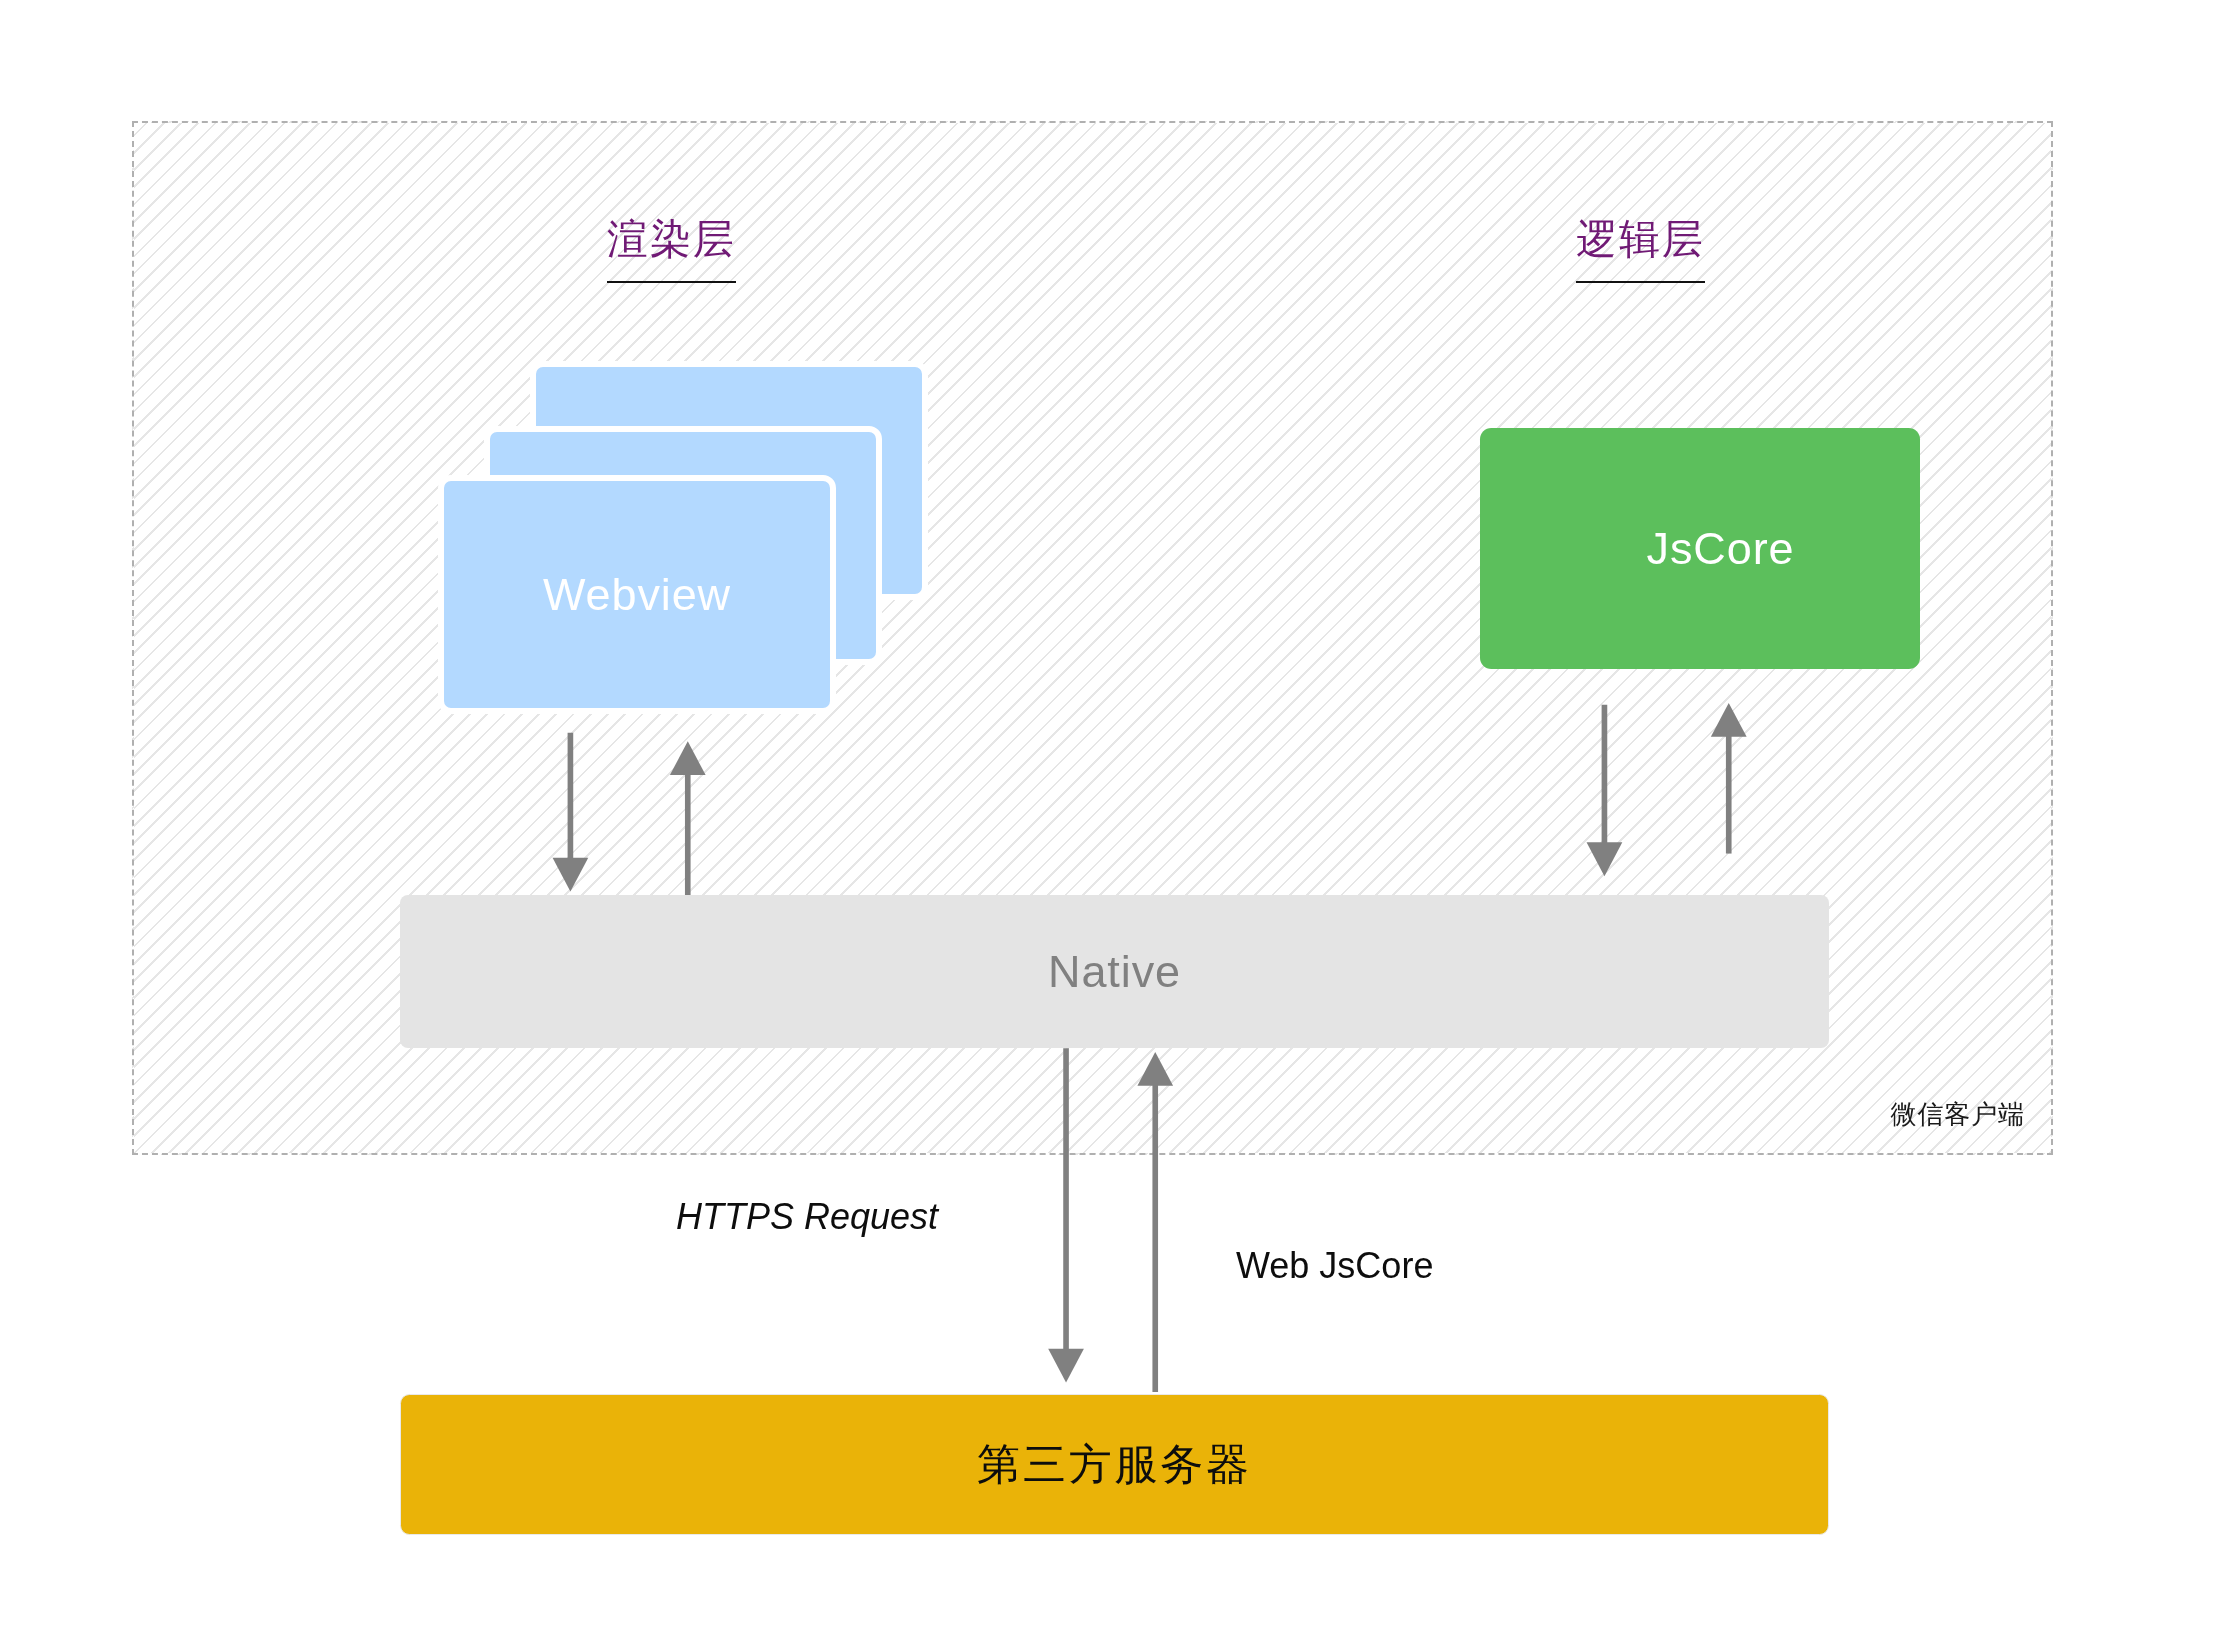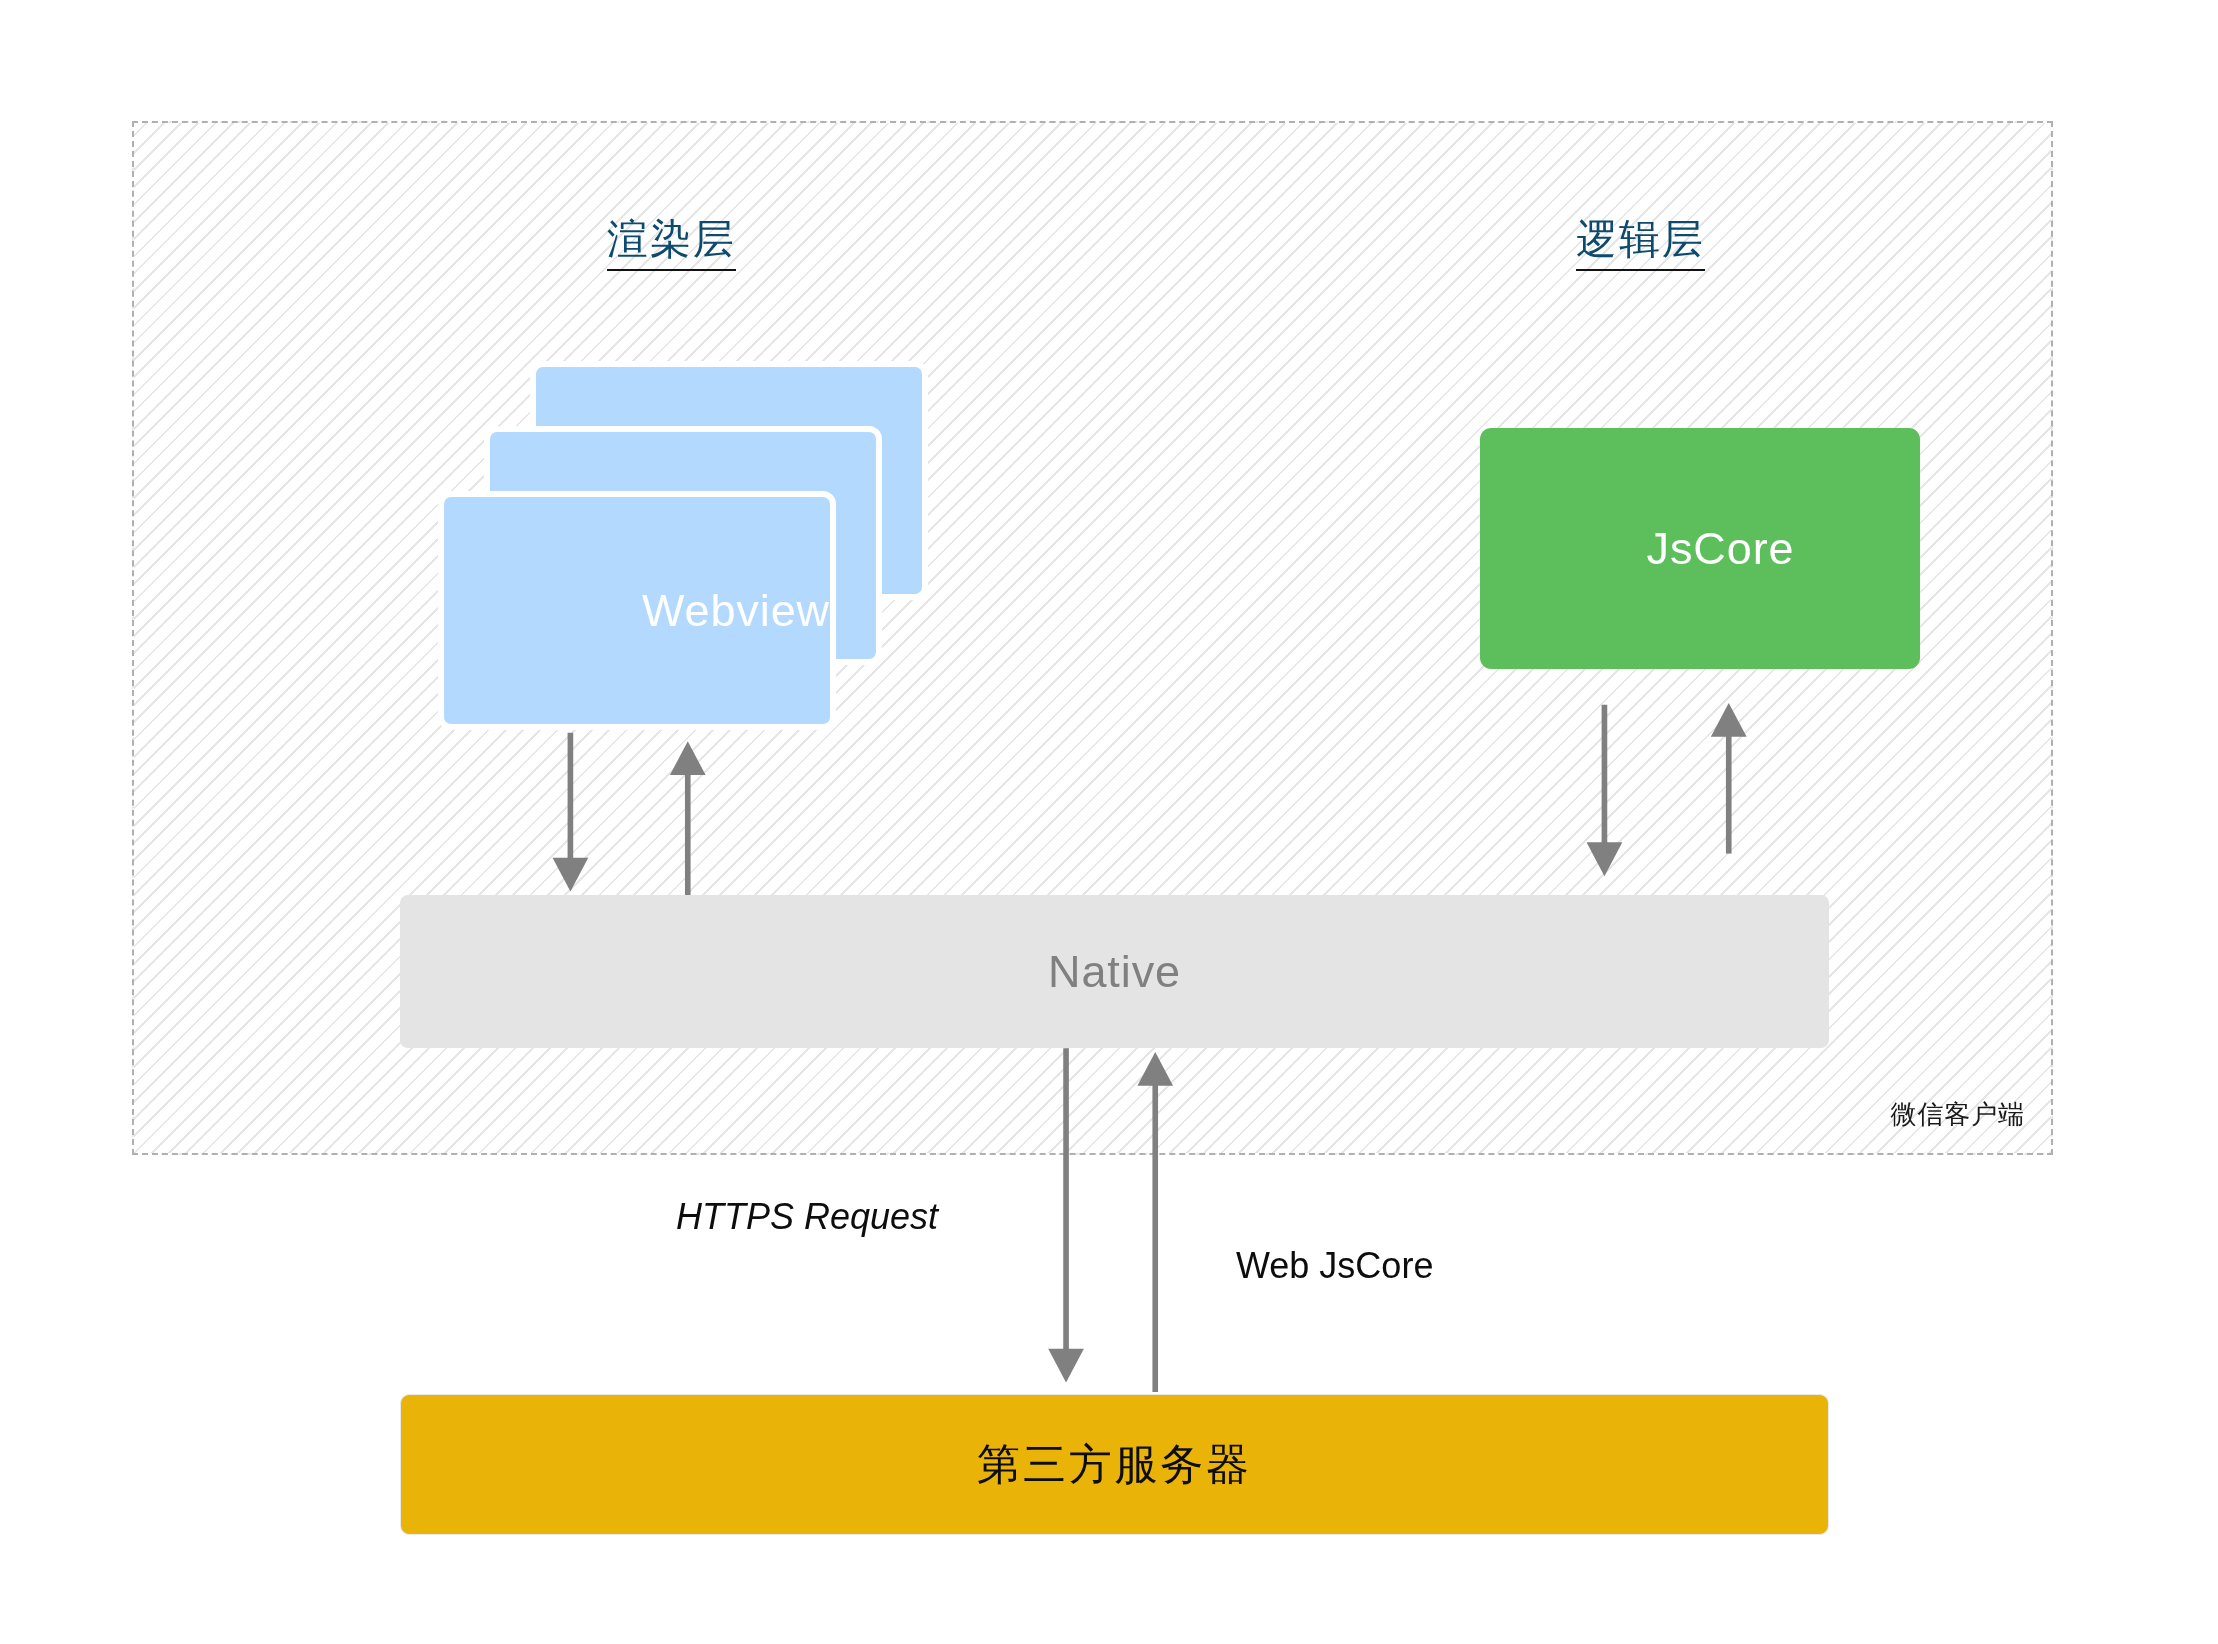--- a/index.html
+++ b/index.html
@@ -43,25 +43,25 @@
     font-size: 26px;
     color: #1a1a1a;
     letter-spacing: 0.9px;
     white-space: nowrap;
   }
 
   
   .col-title {
     position: absolute;
     font-size: 41px;
-    color: #0c4a6e;
+    color: #701a75;
     letter-spacing: 1.9px;
     white-space: nowrap;
     border-bottom: 2.8px solid #111111;
-    padding-bottom: 8px;
+    padding-bottom: 20px;
     line-height: 1.05;
   }
   .col-title.render { left: 607px; top: 218px; }
   .col-title.logic  { left: 1576px; top: 218px; }
 
   
   .wv-card {
     position: absolute;
     background: #b3d9ff;
     border: 6.6px solid #ffffff;
@@ -72,26 +72,26 @@
     left: 530px; top: 361px;
     width: 398px; height: 239px;
     z-index: 1;
   }
   .wv-mid {
     left: 484px; top: 426px;
     width: 398px; height: 239px;
     z-index: 2;
   }
   .wv-front {
-    left: 438px; top: 491px;
+    left: 438px; top: 475px;
     width: 398px; height: 239px;
     z-index: 3;
     display: flex;
     align-items: center;
-    justify-content: flex-end;
+    justify-content: center;
   }
   .wv-label {
     font-size: 45px;
     color: #ffffff;
     letter-spacing: 0.9px;
     white-space: nowrap;
   }
 
   
   .jscore-box {

